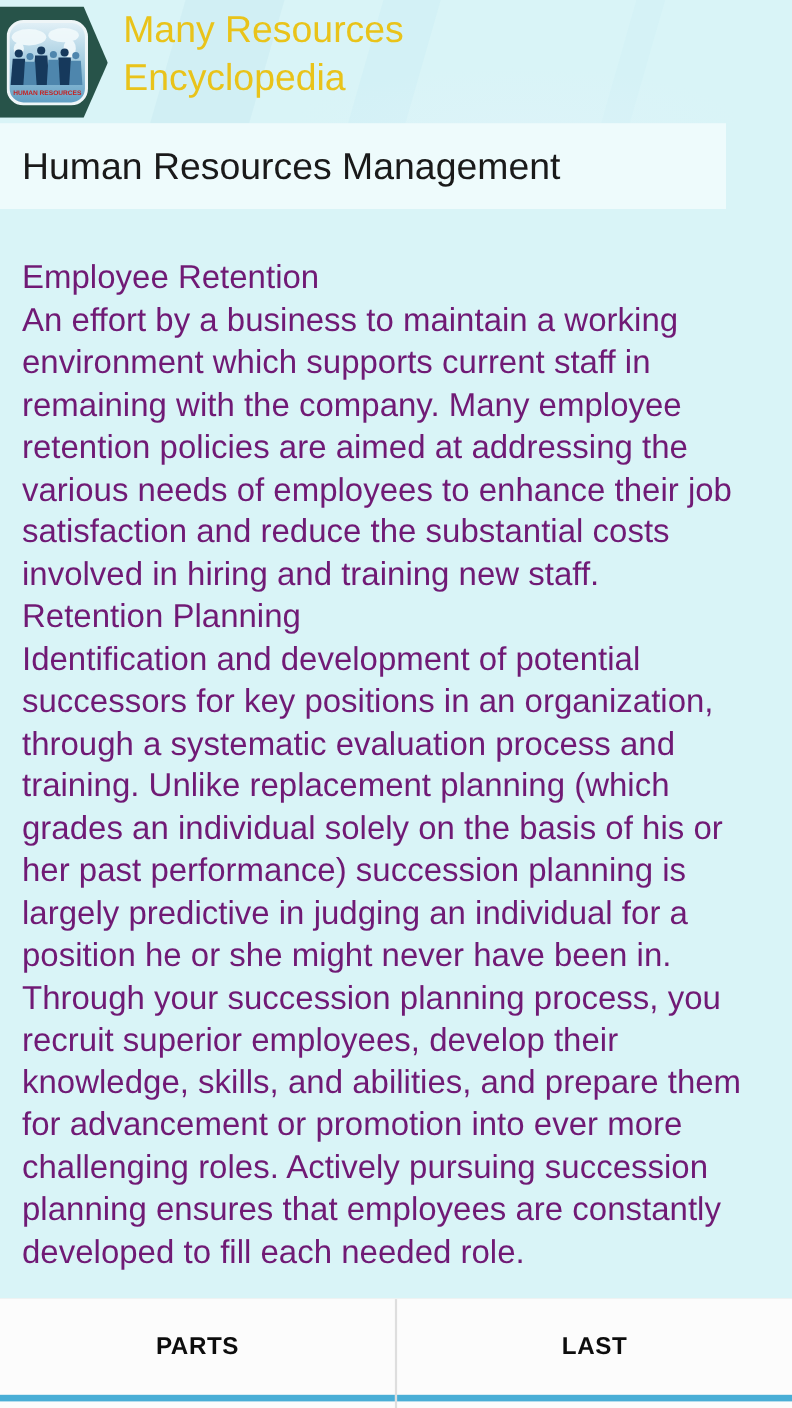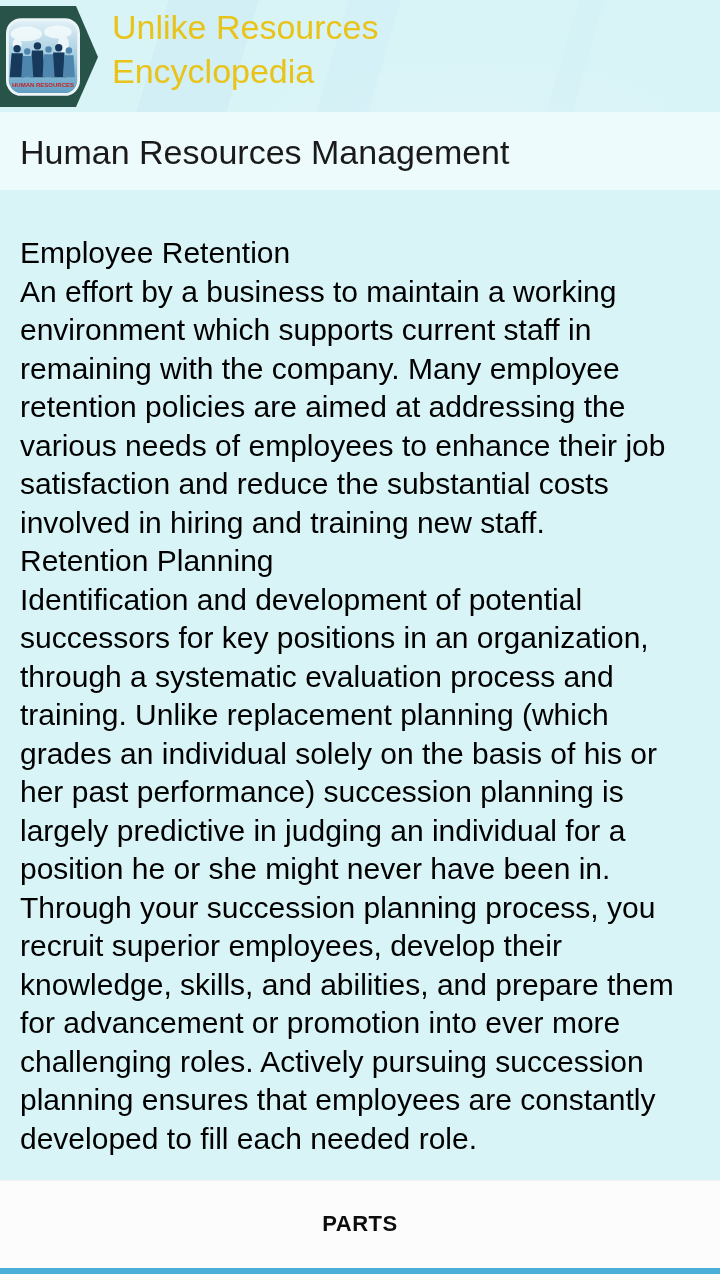--- a/index.html
+++ b/index.html
@@ -30,36 +30,36 @@
   }
   .app-icon { position:absolute; left:6px; top:18px; }
   .app-title {
     position:absolute; left:112px; top:5px; width:340px;
     margin:0; font-size:34px; line-height:44px; font-weight:400;
     color:var(--yellow,#e9c31a);
   }
 
   
   .section-bar {
-    position:absolute; top:112px; left:0; width:720px; height:78px;
+    position:absolute; top:112px; left:0; width:660px; height:78px;
     background:#eefbfc;
   }
   .section-title {
     margin:0; padding-left:20px; font-size:34px; line-height:80px;
     font-weight:400; color:#1a1a1a; white-space:nowrap;
   }
 
   
   .content {
     position:absolute; top:190px; left:0; width:720px; height:990px;
     background:#d9f4f7; overflow:hidden;
     padding:0; box-sizing:border-box;
   }
   .content-inner { padding:44px 24px 0 20px; }
-  .content p { margin:0; font-size:30px; line-height:38.5px; color:#000000; }
+  .content p { margin:0; font-size:30px; line-height:38.5px; color:#701a75; }
 
   
   .tabbar {
     position:absolute; top:1180px; left:0; width:720px; height:100px;
     background:#fcfcfc; display:flex; border-top:1px solid #eef2f2; box-sizing:border-box;
   }
   .tab {
     flex:1 1 0; position:relative; display:flex; align-items:center; justify-content:center;
     padding-bottom:14px; box-sizing:border-box; cursor:pointer;
   }
@@ -119,36 +119,40 @@
             <circle cx="46" cy="34" r="3.5"></circle>
               <path d="M41 39 h10 l1.5 25 h-13 z"></path>
             <circle cx="68" cy="35" r="3.5"></circle>
               <path d="M63 40 h10 l1.5 24 h-13 z"></path>
           </g>
         </g>
         <text x="40" y="74" text-anchor="middle" font-size="6.5" font-weight="bold" fill="#c42222">HUMAN RESOURCES</text>
       </svg>
     </div>
 
-    <h1 class="app-title">Unlike Resources Encyclopedia</h1>
+    <h1 class="app-title">Many Resources Encyclopedia</h1>
   </div>
 
   <div class="section-bar">
     <h2 class="section-title">Human Resources Management</h2>
   </div>
 
   <div class="content">
     <div class="content-inner">
       <p>Employee Retention</p>
       <p>An effort by a business to maintain a working environment which supports current staff in remaining with the company. Many employee retention policies are aimed at addressing the various needs of employees to enhance their job satisfaction and reduce the substantial costs involved in hiring and training new staff.</p>
       <p>Retention Planning</p>
       <p>Identification and development of potential successors for key positions in an organization, through a systematic evaluation process and training. Unlike replacement planning (which grades an individual solely on the basis of his or her past performance) succession planning is largely predictive in judging an individual for a position he or she might never have been in. Through your succession planning process, you recruit superior employees, develop their knowledge, skills, and abilities, and prepare them for advancement or promotion into ever more challenging roles. Actively pursuing succession planning ensures that employees are constantly developed to fill each needed role.</p>
     </div>
   </div>
 
   <div class="tabbar">
     <div class="tab">
       <span class="tab-label">PARTS</span>
       <span class="indicator"></span>
     </div>
+    <div class="tab">
+      <span class="tab-label">LAST</span>
+      <span class="indicator"></span>
+    </div>
   </div>
 
 </div>
 
 </body></html>

